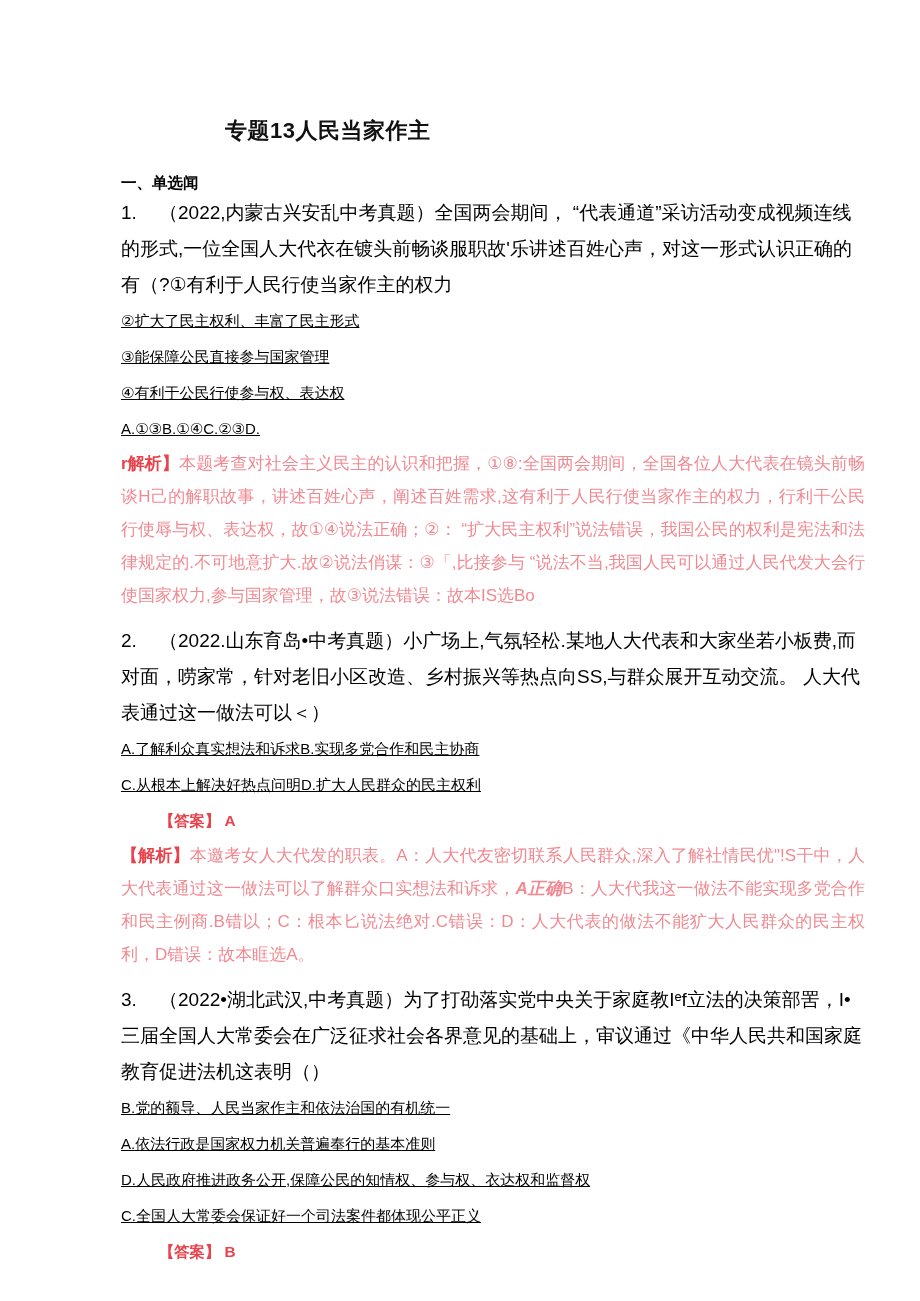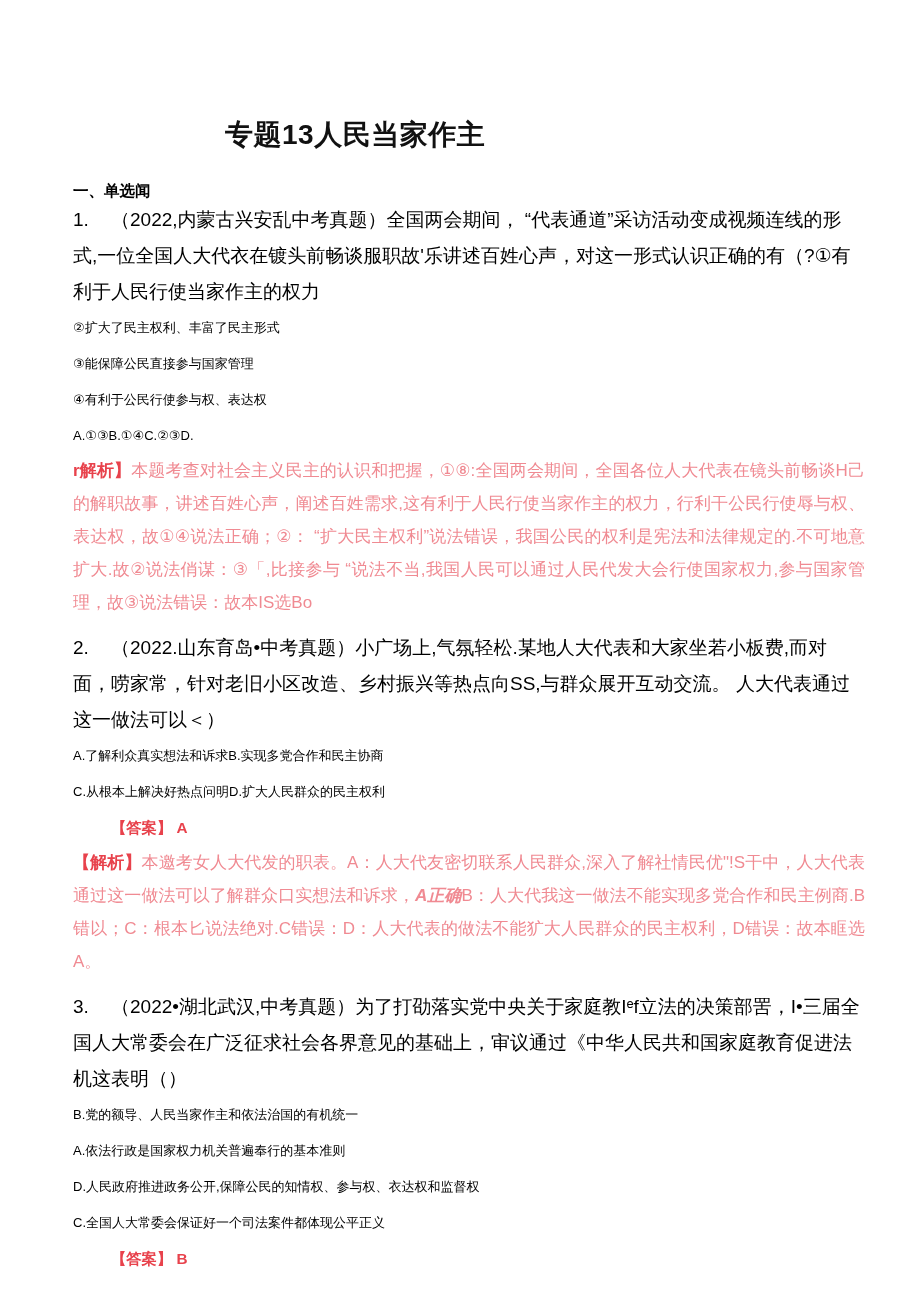--- a/index.html
+++ b/index.html
@@ -17,31 +17,32 @@
   .page {
     position: relative;
     width: 920px;
     height: 1301px;
     background: #ffffff;
     box-sizing: border-box;
     padding: 0;
     overflow: hidden;
   }
   .doc-title {
-    font-size: 28px;
+    font-size: 22px;
     font-weight: 700;
     letter-spacing: 0.5px;
     text-align: left;
     margin: 0;
     padding: 118px 0 0 225px;
     line-height: 1.2;
     color: #111111;
   }
   .content {
     padding: 0 55px 0 73px;
+    margin-left: 48px;
   }
   .section-heading {
     font-size: 15.5px;
     font-weight: 700;
     margin: 27px 0 0 0;
     line-height: 1.5;
   }
   .q-block {
     margin: 0;
   }
@@ -53,23 +54,24 @@
     word-break: break-all;
   }
   .para.q-stem {
     text-indent: 0;
   }
   .q-num {
     display: inline-block;
     min-width: 38px;
   }
   .opt {
-    font-size: 13px;
+    font-size: 15px;
     line-height: 36px;
     margin: 0;
+    text-decoration: underline;
   }
   .answer {
     font-size: 15.3px;
     line-height: 36px;
     margin: 0;
     color: #e8424c;
     font-weight: 600;
   }
   .answer .ans-val {
     font-weight: 600;

